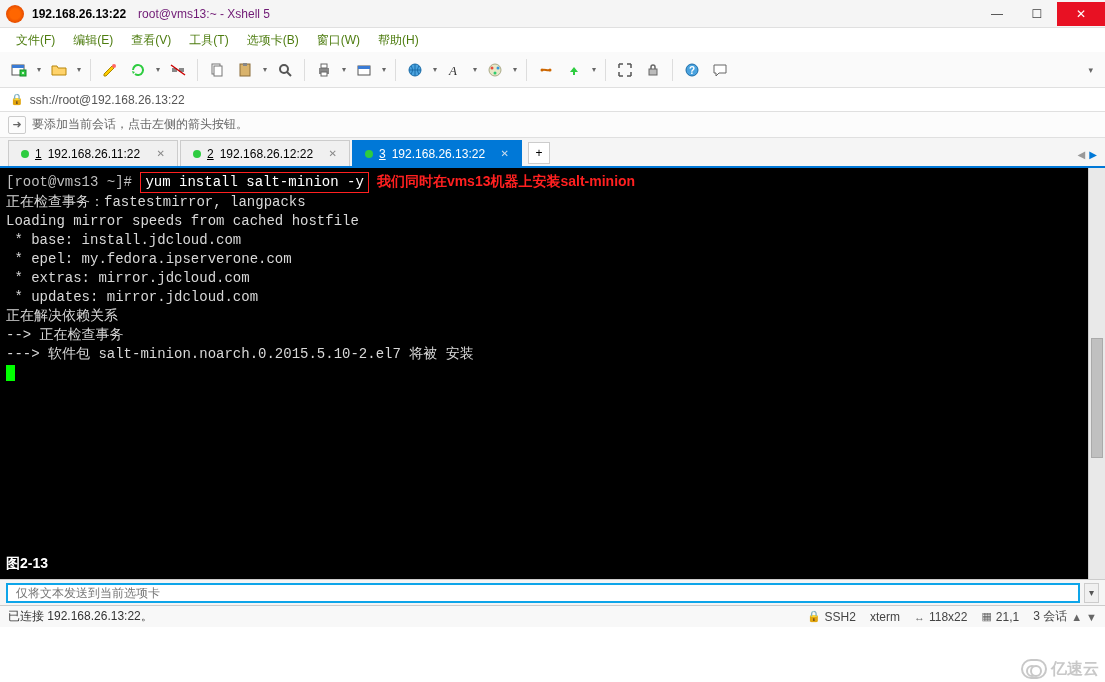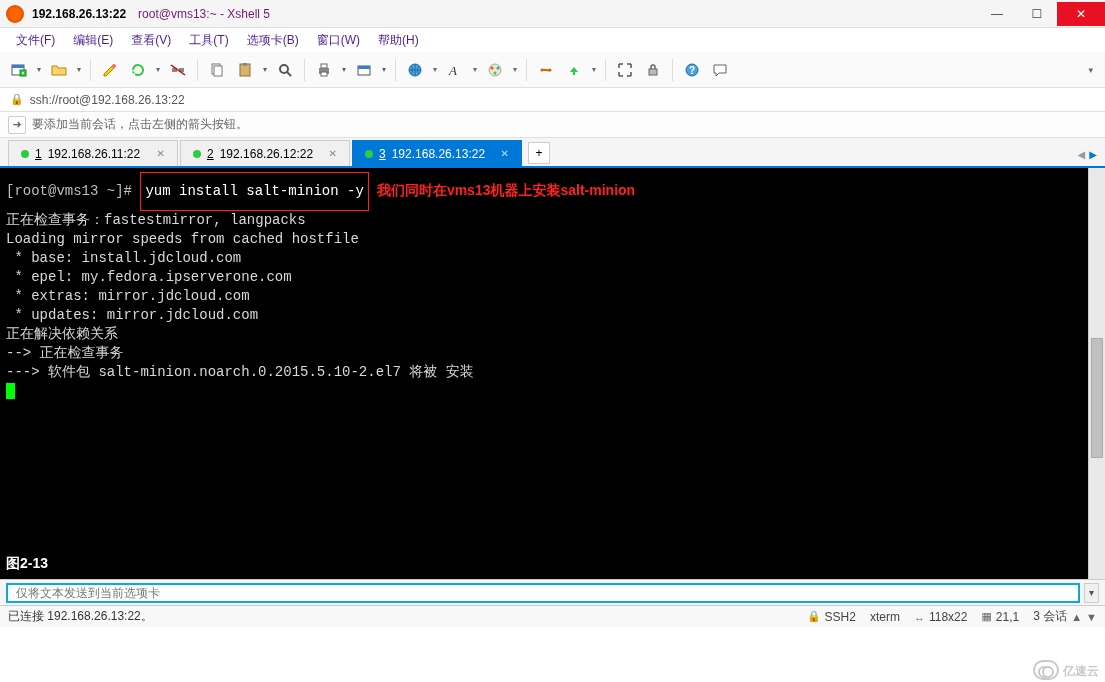--- a/index.html
+++ b/index.html
@@ -9,21 +9,21 @@
   .titlebar { height: 28px; background: #f5f5f5; display: flex; align-items: center; padding: 0 0 0 6px; border-bottom: 1px solid #e0e0e0; }
   .titlebar .app-icon { width: 18px; height: 18px; background: radial-gradient(circle, #ff6600 40%, #cc3300 100%); border-radius: 50%; margin-right: 8px; }
   .titlebar .title-main { font-weight: bold; color: #000; }
   .titlebar .title-sub { color: #701a75; margin-left: 12px; }
   .titlebar .spacer { flex: 1; }
   .titlebar .win-btn { width: 40px; height: 24px; display: flex; align-items: center; justify-content: center; color: #444; }
   .titlebar .win-close { background: #e81123; color: #fff; width: 48px; }
 
   
   .menubar { height: 24px; display: flex; align-items: center; padding: 0 8px; gap: 2px; }
-  .menubar .menu-item { padding: 2px 8px; color: #4c1d95; cursor: default; }
+  .menubar .menu-item { padding: 2px 8px; color: #4d7c0f; cursor: default; }
 
   
   .toolbar { height: 36px; display: flex; align-items: center; padding: 0 6px; gap: 2px; border-bottom: 1px solid #e0e0e0; background: #fafafa; }
   .tool-btn { width: 26px; height: 26px; display: flex; align-items: center; justify-content: center; border: 1px solid transparent; border-radius: 2px; color: #555; position: relative; }
   .tool-btn.with-dd { width: 38px; justify-content: flex-start; padding-left: 4px; }
   .tool-btn .dd { position: absolute; right: 2px; font-size: 8px; color: #666; }
   .tool-sep { width: 1px; height: 22px; background: #ddd; margin: 0 4px; }
   .tool-end-dd { margin-left: auto; font-size: 9px; color: #666; padding-right: 6px; }
 
   
@@ -43,40 +43,40 @@
   .tab.active { background: #0078d7; color: #fff; border-color: #0078d7; }
   .tab.active .tab-x { color: #cde; }
   .tab-add { width: 22px; height: 22px; border: 1px solid #ccc; display:flex; align-items:center; justify-content:center; background:#fff; margin-left:4px; margin-bottom:2px; }
   .tab-nav { position:absolute; right:8px; bottom:6px; display:flex; gap:4px; font-size:10px; color:#999;}
   .tab-nav span:last-child { color:#0078d7; }
 
   
   .terminal-wrap { display:flex; height: 411px; }
   .terminal { flex:1; background: #000; color: #d8d8d8; font-family: "Consolas","Courier New",monospace; font-size: 14px; line-height: 19px; padding: 4px 6px; white-space: pre; position: relative; overflow: hidden; }
   .terminal .prompt { color: #bfbfbf; }
-  .terminal .cmd-box { background: #000; color: #fff; border: 1px solid #ff2020; padding: 9px 4px; display: inline-block; }
+  .terminal .cmd-box { background: #000; color: #fff; border: 1px solid #ff2020; padding: 0 4px; display: inline-block; }
   .terminal .note { color: #ff2020; font-family: "Microsoft YaHei", sans-serif; font-weight: bold; margin-left: 8px; }
   .terminal .figlabel { position: absolute; left: 6px; bottom: 6px; color: #ffffff; font-weight: bold; font-family: "Microsoft YaHei", sans-serif; }
   .terminal .cursor-block { display:inline-block; width:9px; height:16px; background:#00ff00; vertical-align: text-bottom; }
   .term-scroll { width: 17px; background: #e9e9e9; border-left:1px solid #ccc; position:relative; }
   .term-scroll .thumb { position:absolute; top:170px; left:2px; right:2px; height:120px; background:#c0c0c0; border:1px solid #aaa; }
 
   
   .sendbar { height: 26px; display:flex; align-items:center; padding: 0 6px; border-top:1px solid #ccc; background:#f5f5f5; gap:4px; }
   .sendbar input { flex:1; height:20px; border:2px solid #0ea5e9; background:#fff; padding:0 8px; font-size:12px; font-family: inherit; }
   .sendbar .send-dd { height:20px; border:1px solid #ccc; background:#f0f0f0; padding:0 4px; display:flex; align-items:center; font-size:10px; color:#555;}
 
   
   .statusbar { height: 22px; display:flex; align-items:center; padding:0 8px; border-top:1px solid #ccc; font-size:12px; color:#333; gap: 14px; background:#f8f8f8; }
   .statusbar .spacer { flex:1; }
   .statusbar .seg { display:flex; align-items:center; gap:4px; color:#444; }
   .statusbar .sicon { font-size:11px; color:#666; }
 
   
-  .watermark { position:absolute; right:6px; bottom:2px; display:flex; align-items:flex-end; gap:4px; font-size:12px; color:#c8c8c8; font-weight:bold; pointer-events:none; }
+  .watermark { position:absolute; right:6px; bottom:2px; display:flex; align-items:flex-start; gap:4px; font-size:16px; color:#c8c8c8; font-weight:bold; pointer-events:none; }
   .watermark .wm-icon { width:26px; height:20px; border:2px solid #c8c8c8; border-radius:10px; position:relative; }
   .watermark .wm-icon::before, .watermark .wm-icon::after { content:""; position:absolute; background:#fff; border:2px solid #c8c8c8; border-radius:50%; }
   .watermark .wm-icon::before { width:8px; height:8px; left:3px; top:4px; }
   .watermark .wm-icon::after  { width:8px; height:8px; right:3px; top:4px; }
 
   svg { display:block; }
 </style>
 </head>
 <body>
 

